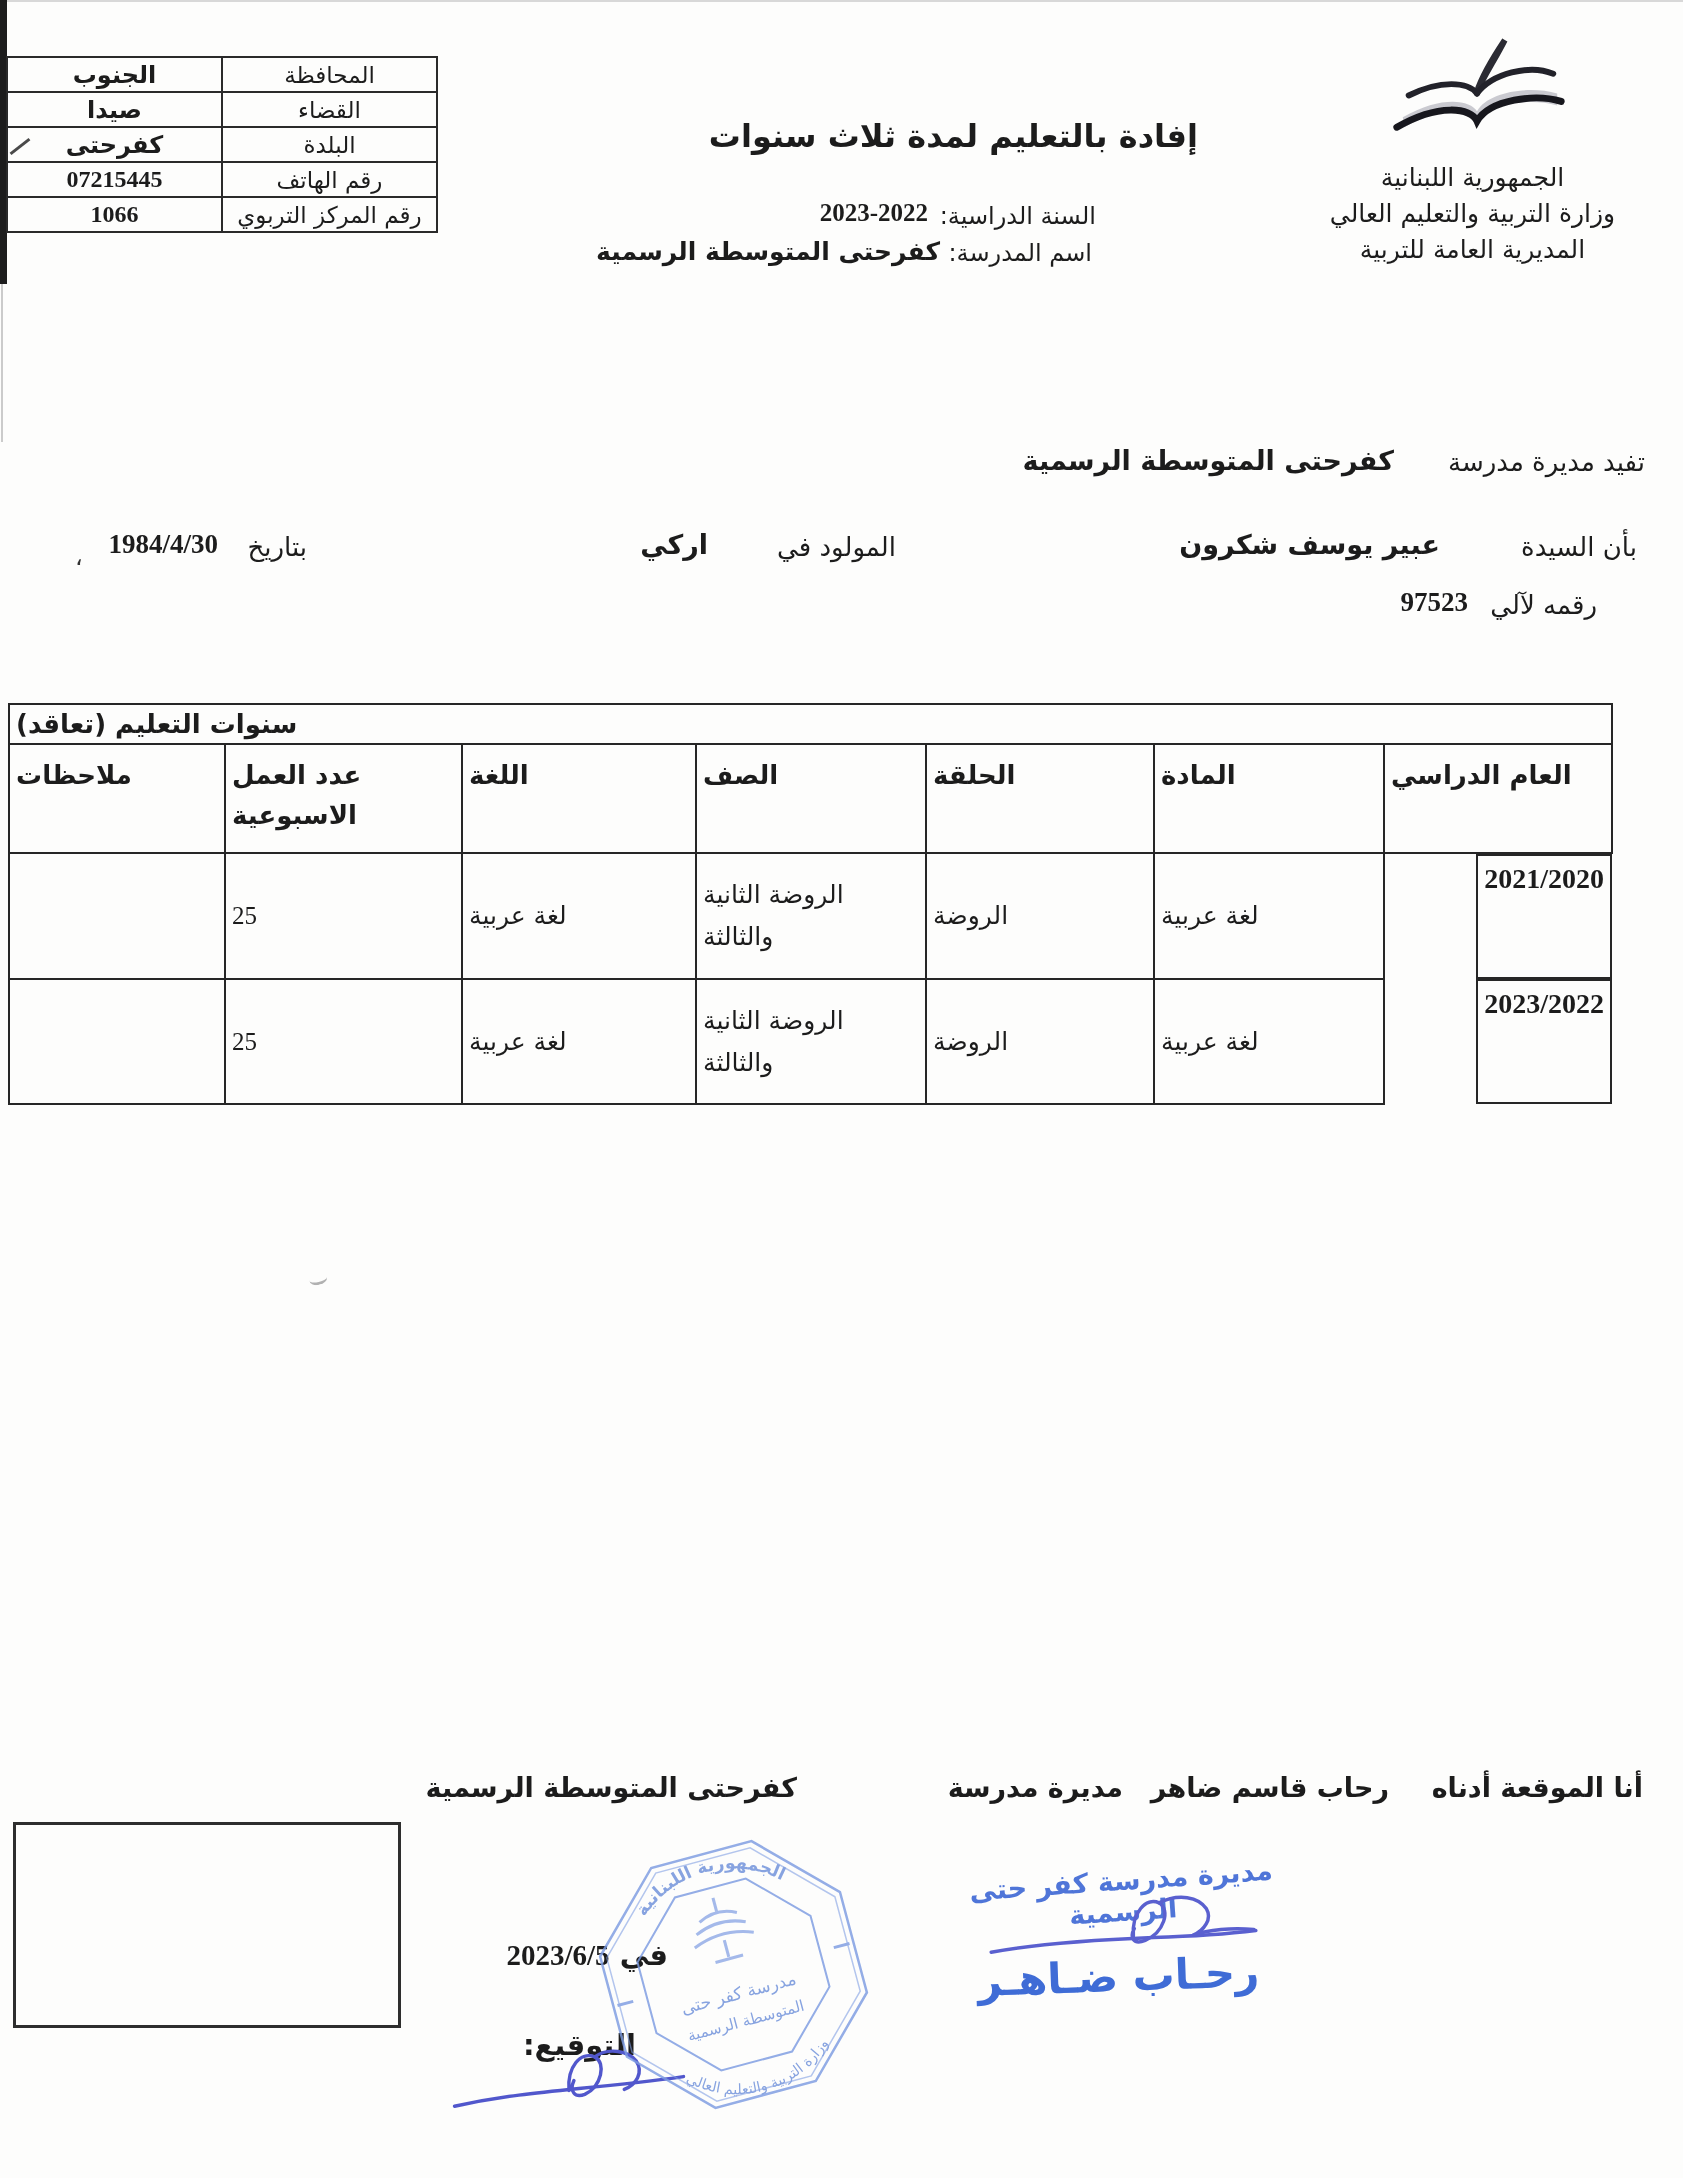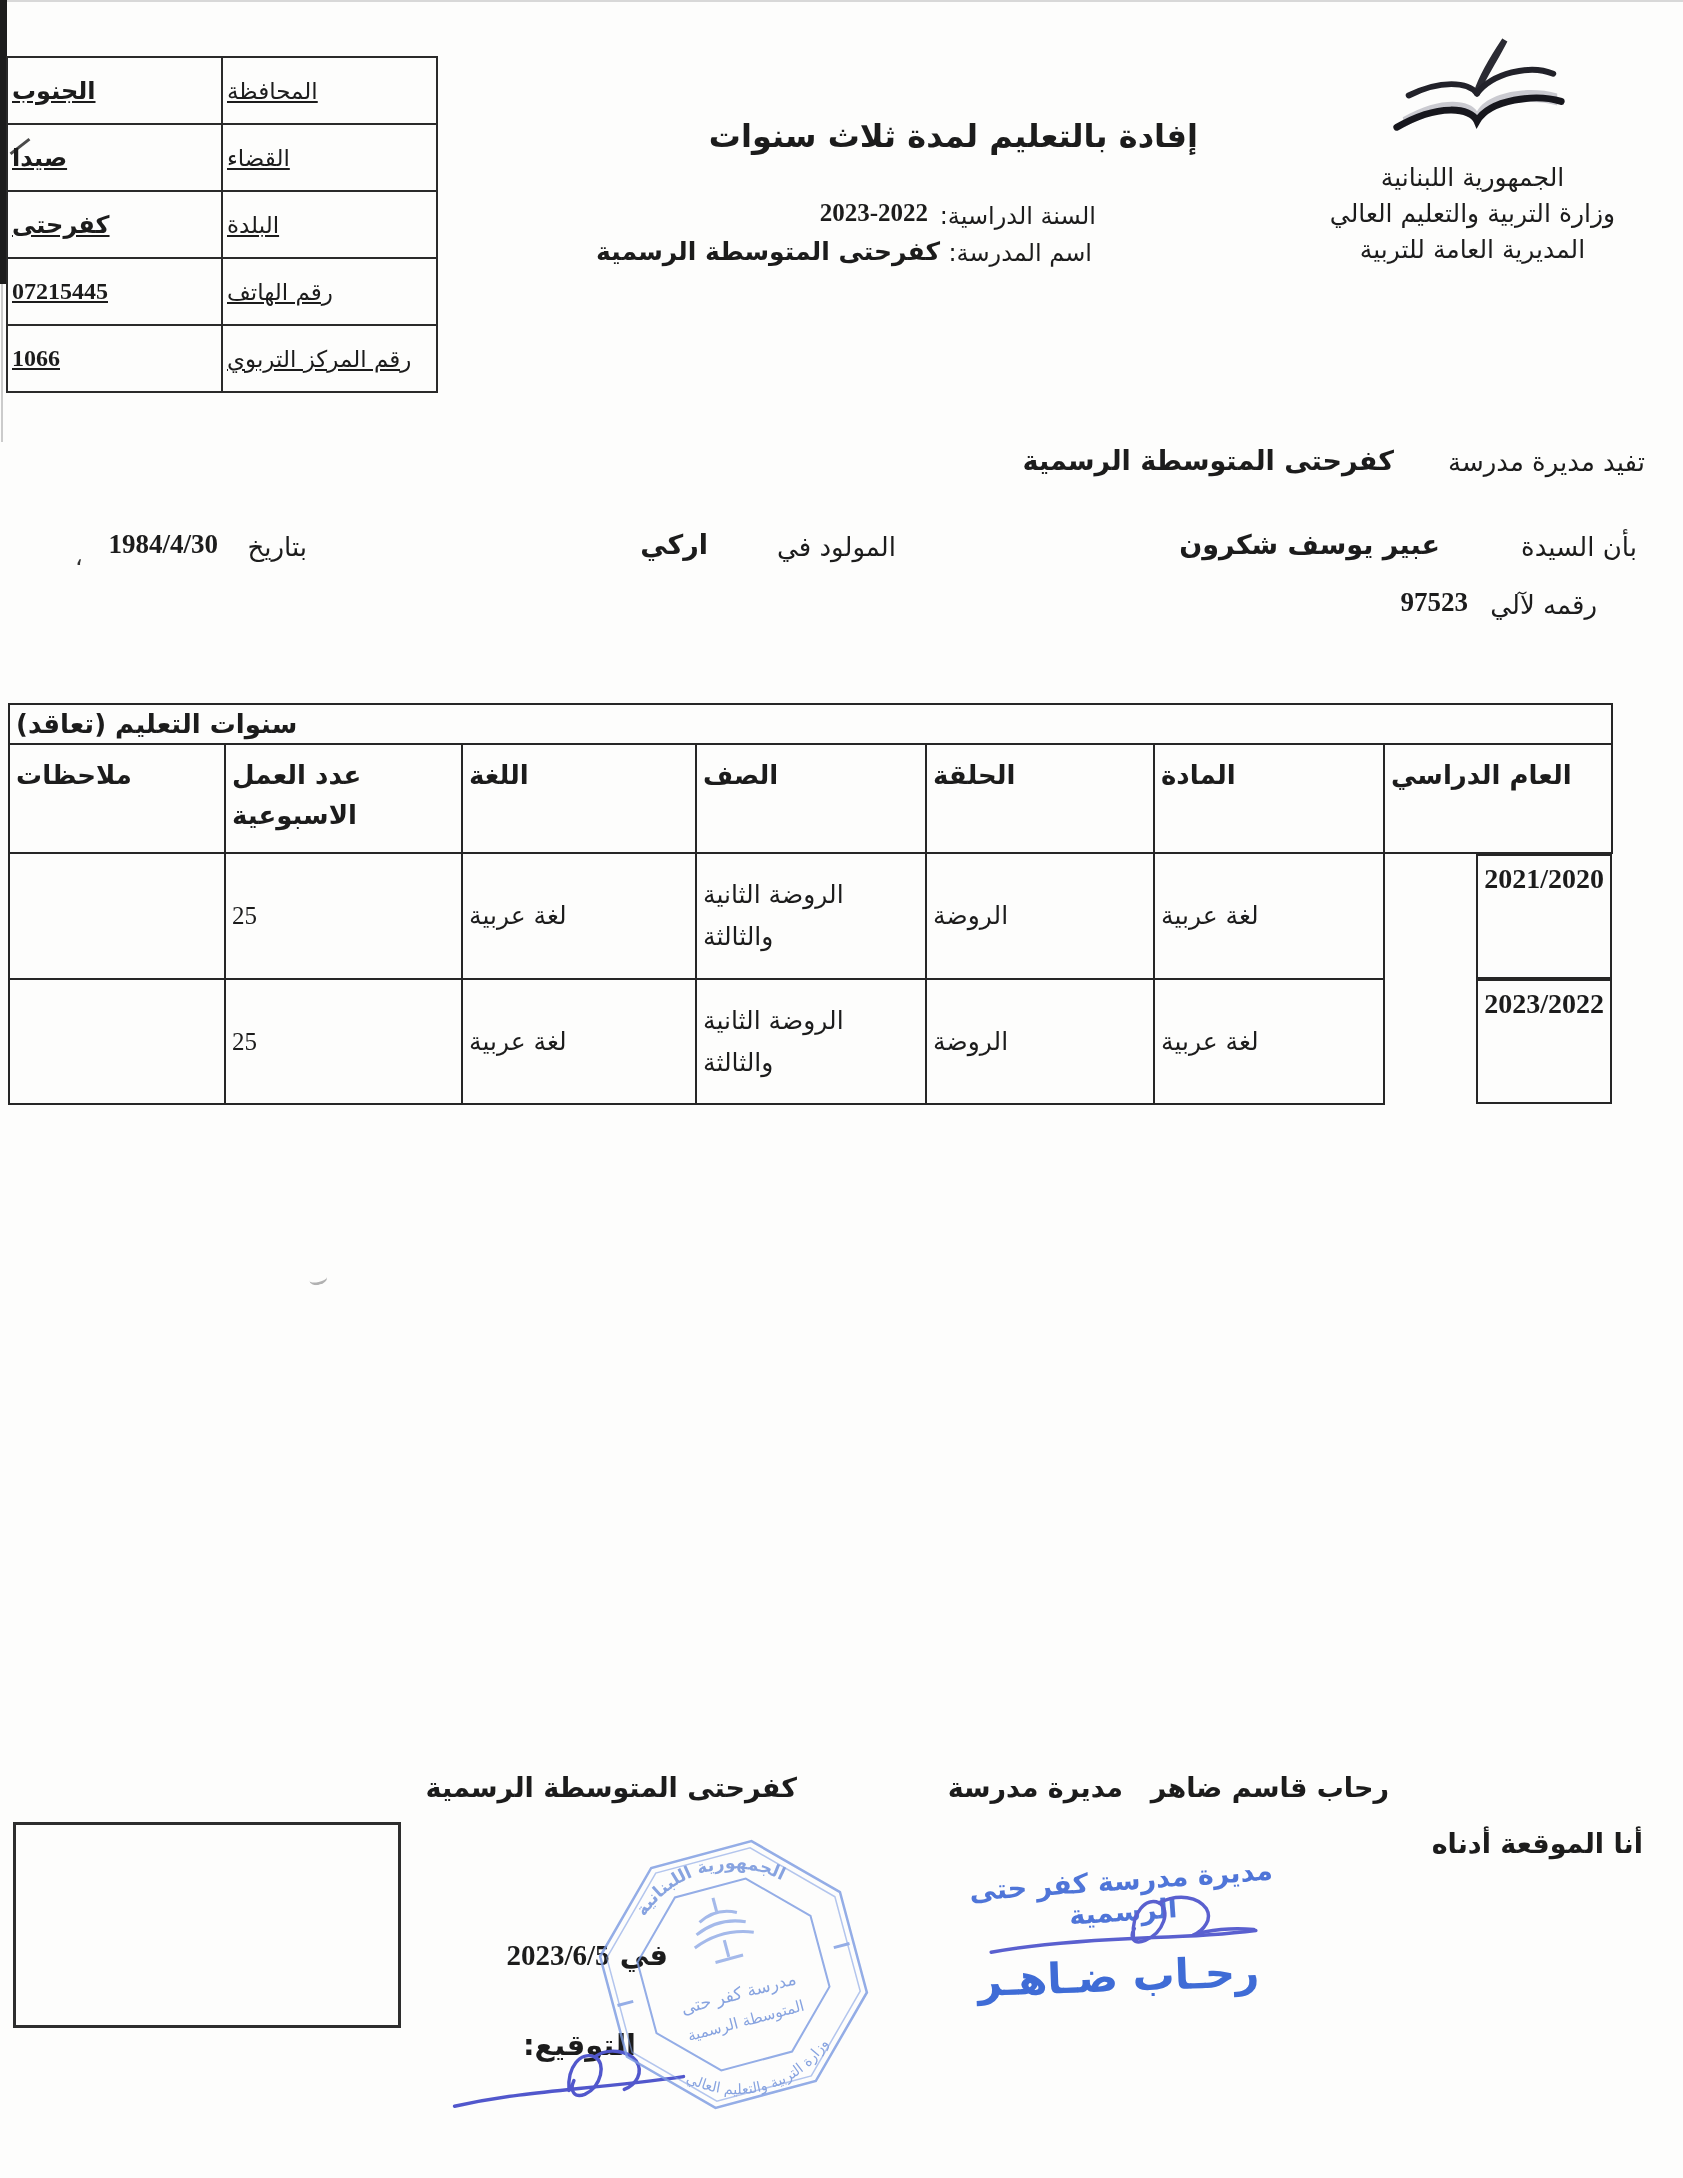--- a/index.html
+++ b/index.html
@@ -10,22 +10,22 @@
   .abs{position:absolute;}
   .num{font-family:"Liberation Serif","DejaVu Serif",serif;}
   .ltr{direction:ltr;unicode-bidi:bidi-override;display:inline-block;}
 
   
   .info-table{
     position:absolute;left:6px;top:56px;width:432px;
     border-collapse:collapse;direction:rtl;table-layout:fixed;
   }
   .info-table td{
-    border:2px solid #2a2a2a;height:33px;text-align:left;
-    font-size:23px;padding:16px 4px;text-decoration:underline;
+    border:2px solid #2a2a2a;height:33px;text-align:center;
+    font-size:23px;padding:0 4px;
   }
   .info-table td.val{font-weight:bold;font-size:24px;}
 
   
   .doc-title{left:634px;top:117px;width:564px;font-size:32px;font-weight:bold;}
   .hline-label{font-size:24px;}
   .hline-value{font-size:25px;font-weight:bold;}
 
   
   .ministry-text{left:1309px;top:160px;width:327px;text-align:center;font-size:25px;line-height:36px;}
@@ -174,21 +174,21 @@
       <td>لغة عربية</td>
       <td>الروضة</td>
       <td>الروضة الثانية والثالثة</td>
       <td>لغة عربية</td>
       <td class="num">25</td>
       <td></td>
     </tr>
   </tbody>
     </table>
 
-  <span class="abs foot-label" style="right:40px;top:1828px;text-align:right;">أنا الموقعة أدناه</span>
+  <span class="abs foot-label" style="right:40px;top:1772px;text-align:right;">أنا الموقعة أدناه</span>
   <span class="abs foot-label" style="right:294px;top:1772px;">رحاب قاسم ضاهر</span>
   <span class="abs foot-label" style="right:560px;top:1772px;">مديرة مدرسة</span>
   <span class="abs foot-label" style="right:886px;top:1772px;">كفرحتى المتوسطة الرسمية</span>
 
   <div class="abs blue-script" style="left:938px;top:1865px;width:368px;">مديرة مدرسة كفر حتى الرسمية</div>
 
   <svg class="abs" style="left:985px;top:1891px;width:277px;height:79px;" viewBox="0 0 280 80">
     <path d="M6,62 C60,52 120,49 170,47 C205,46 242,44 274,40" fill="none" stroke="#5a60cf" stroke-width="3.5" stroke-linecap="round"></path>
     <path d="M150,46 C148,22 163,6 176,12 C188,19 181,42 162,50 C150,55 146,47 151,38" fill="none" stroke="#5a60cf" stroke-width="3.5" stroke-linecap="round"></path>
     <path d="M176,12 C196,2 216,6 224,18 C230,28 222,40 210,45 C226,39 250,37 272,39" fill="none" stroke="#5a60cf" stroke-width="3.5" stroke-linecap="round"></path>

